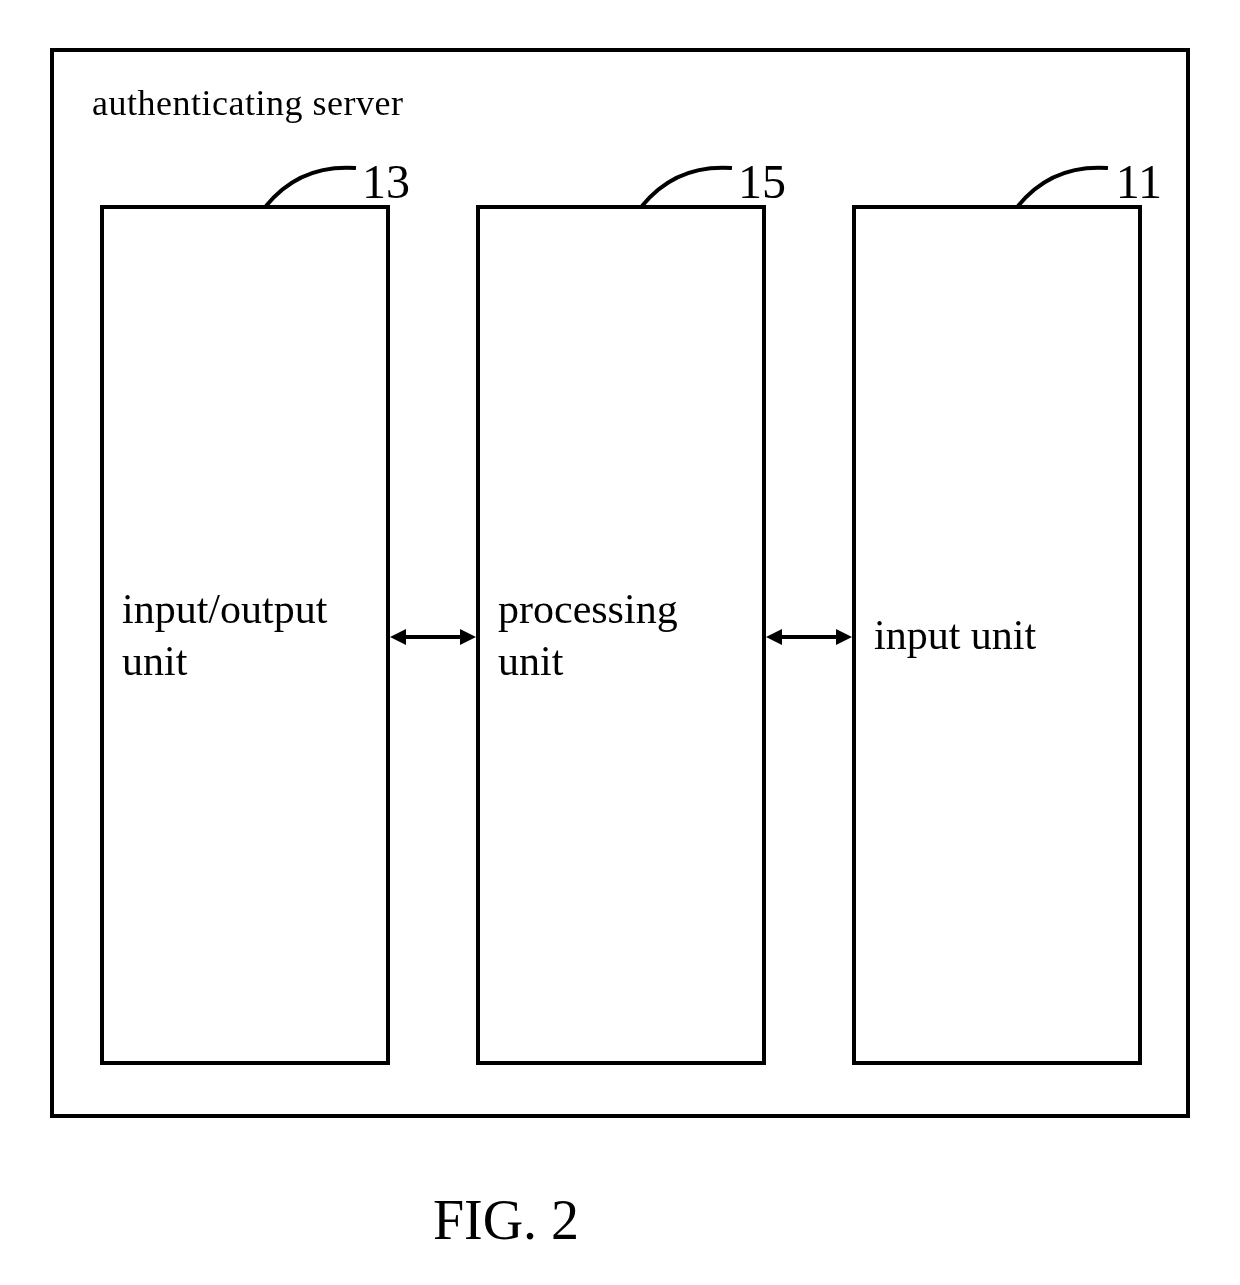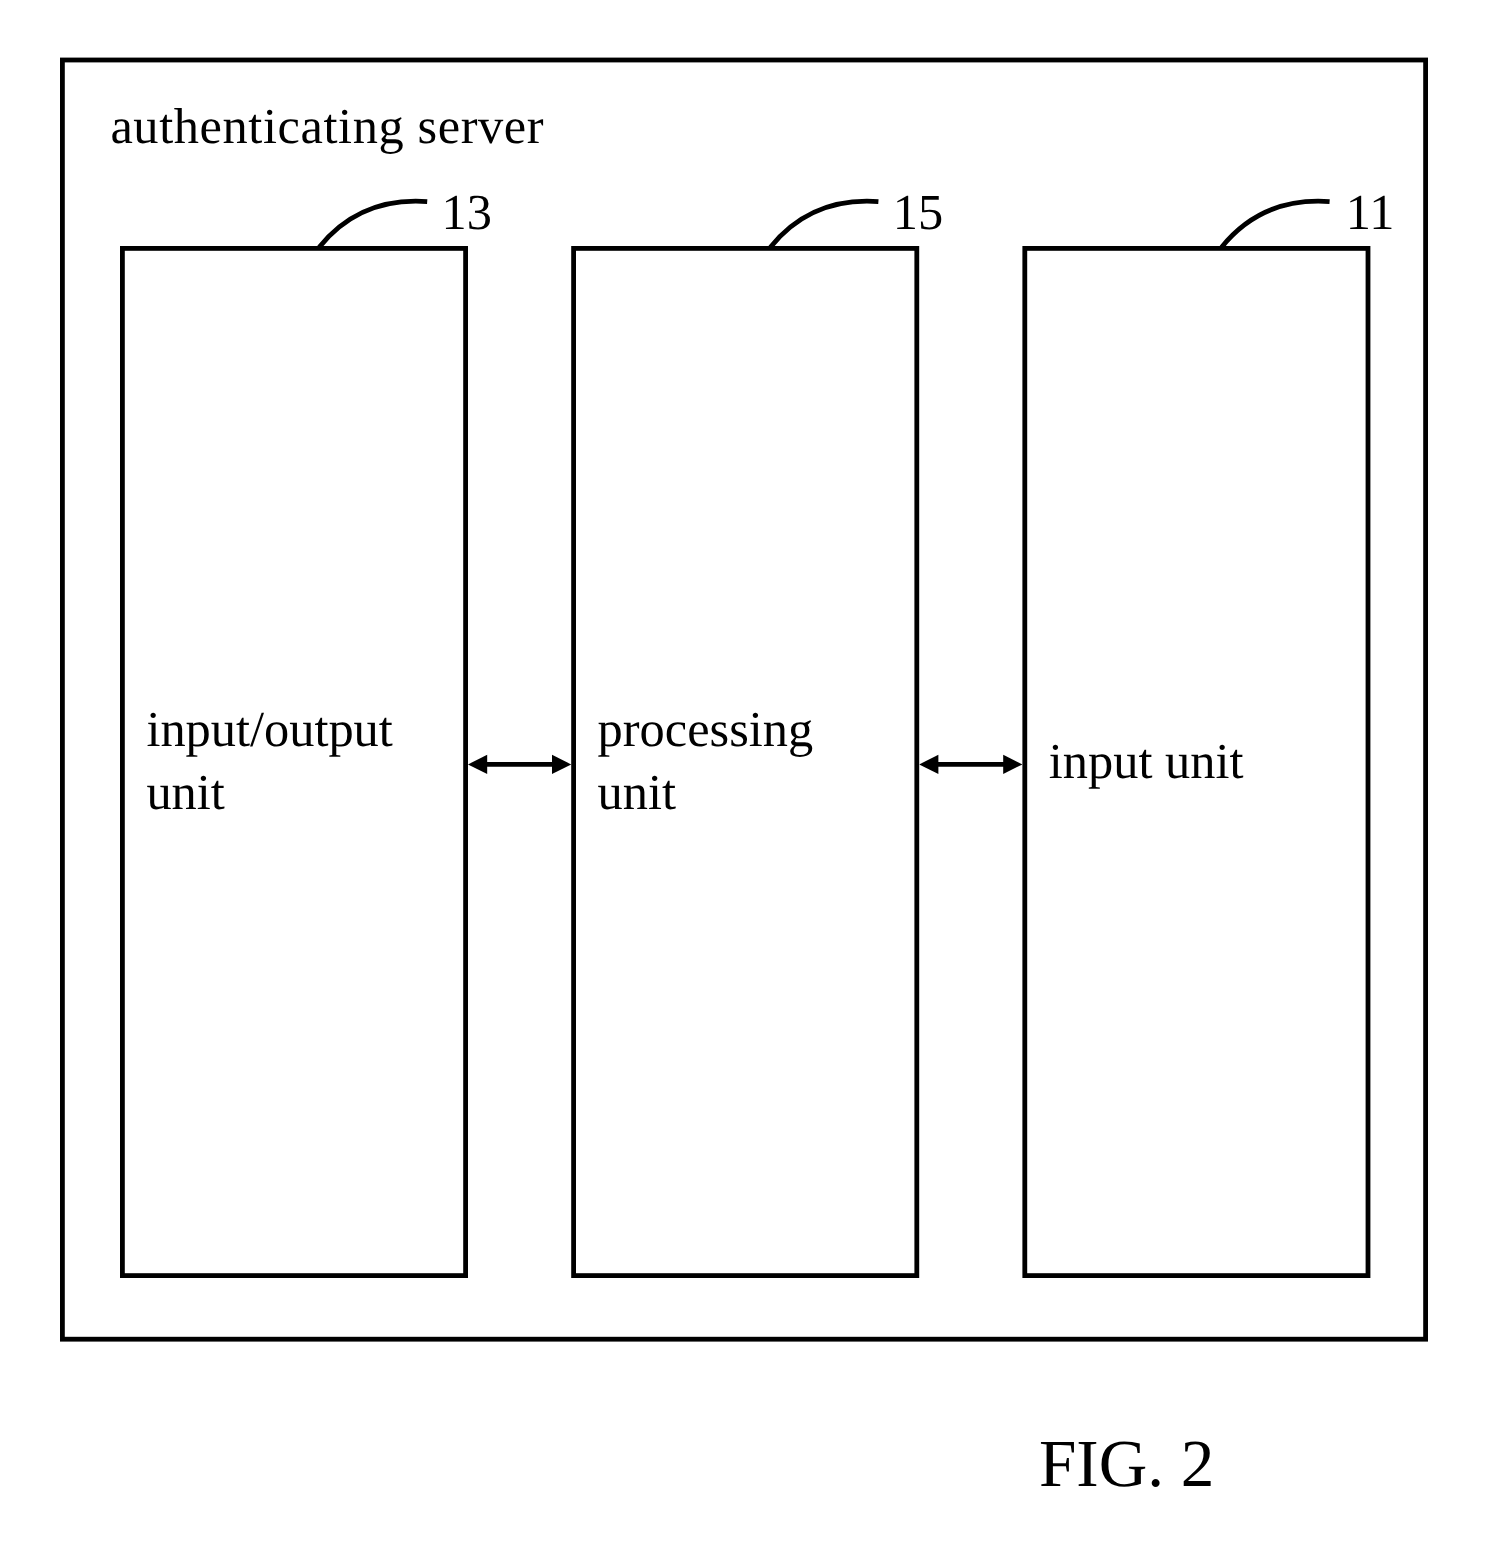--- a/index.html
+++ b/index.html
@@ -21,21 +21,21 @@
     top: 48px;
     width: 1140px;
     height: 1070px;
     border: 4px solid #000;
     box-sizing: border-box;
   }
   .outer-title {
     position: absolute;
     left: 92px;
     top: 82px;
-    font-size: 42px;
+    font-size: 36px;
     letter-spacing: 0.5px;
   }
   
   .unit {
     position: absolute;
     top: 205px;
     width: 290px;
     height: 860px;
     border: 4px solid #000;
     box-sizing: border-box;
@@ -58,21 +58,21 @@
     top: 158px;   
     width: 150px;
     height: 54px;
     pointer-events: none;
   }
   .ref svg { position: absolute; left: 0; top: 0; }
   .ref .num {
     position: absolute;
     right: 0;
     top: -4px;
-    font-size: 42px;
+    font-size: 48px;
   }
   .ref-left   { left: 260px; }
   .ref-center { left: 636px; }
   .ref-right  { left: 1012px; }
 
   
   .arrow {
     position: absolute;
     top: 626px;
     width: 86px;
@@ -81,21 +81,21 @@
   .arrow svg { display: block; }
   .arrow-1 { left: 390px; }
   .arrow-2 { left: 766px; }
 
   
   .caption {
     position: absolute;
     left: 0;
     width: 1012px;
     top: 1188px;
-    text-align: right;
+    text-align: center;
     font-size: 56px;
   }
 </style>
 </head>
 <body>
 
 <div class="canvas">
 
   <div class="outer"></div>
   <div class="outer-title">authenticating server</div>

